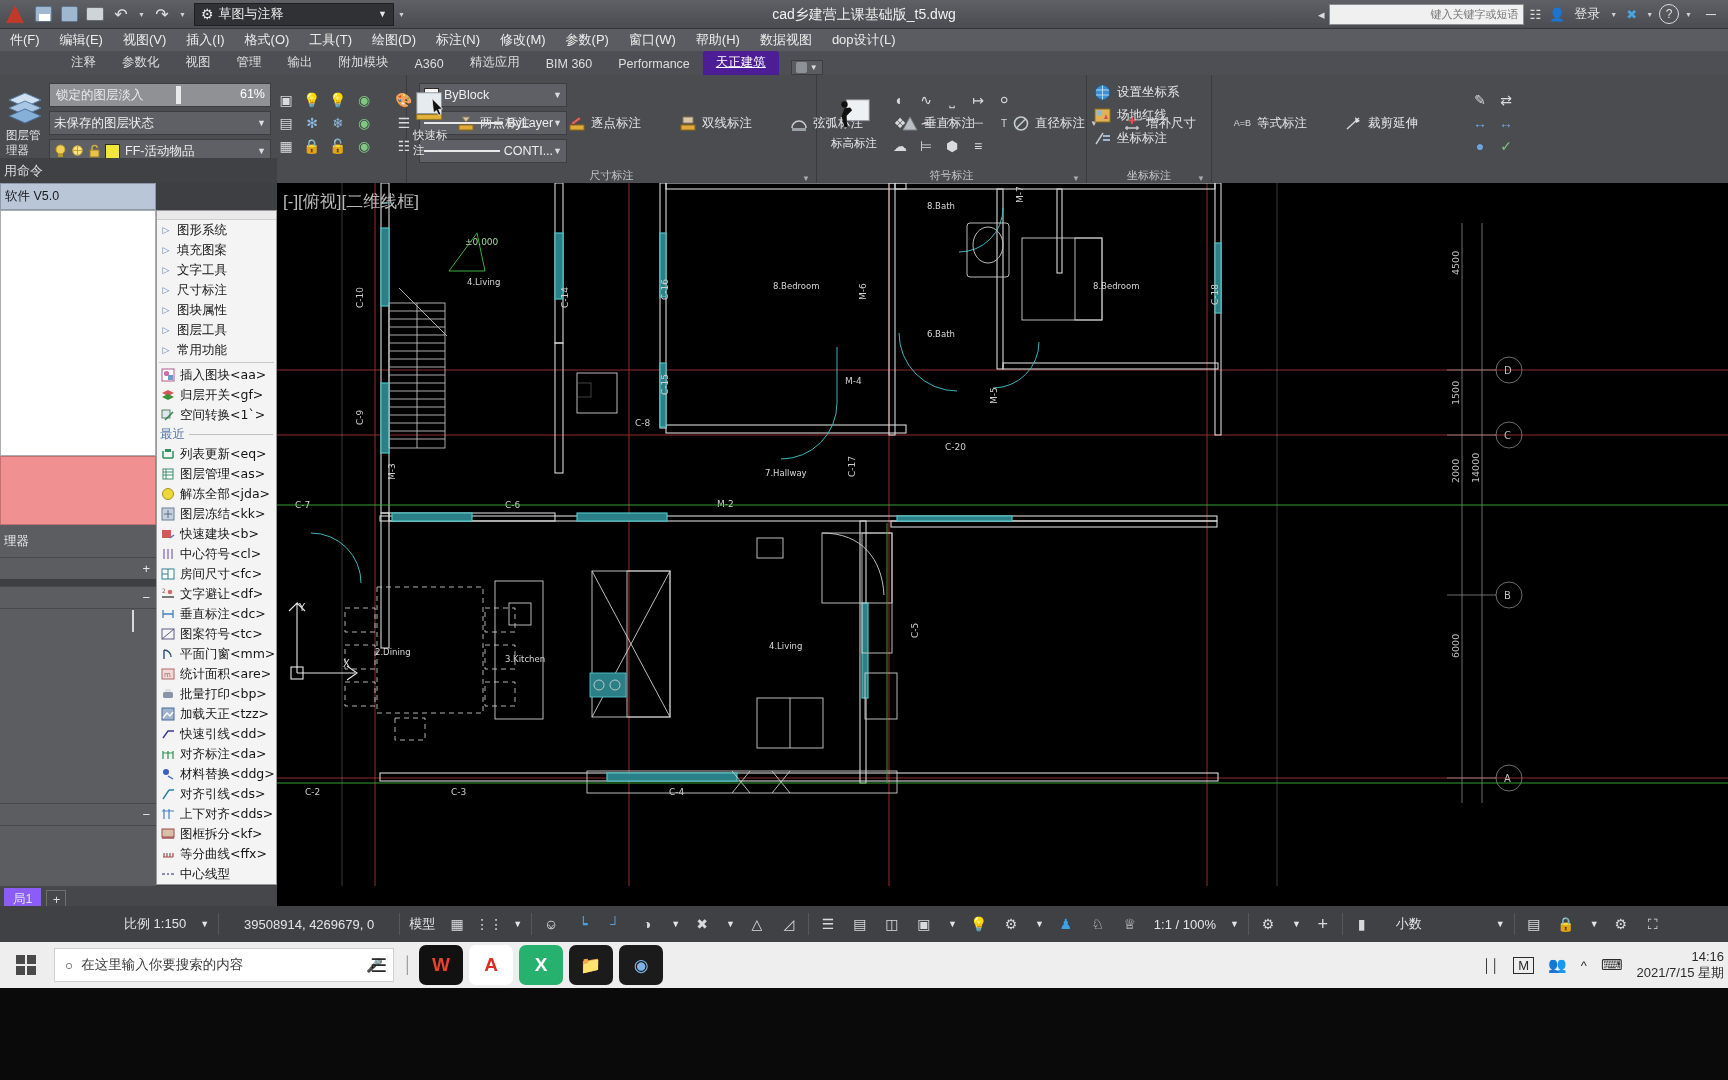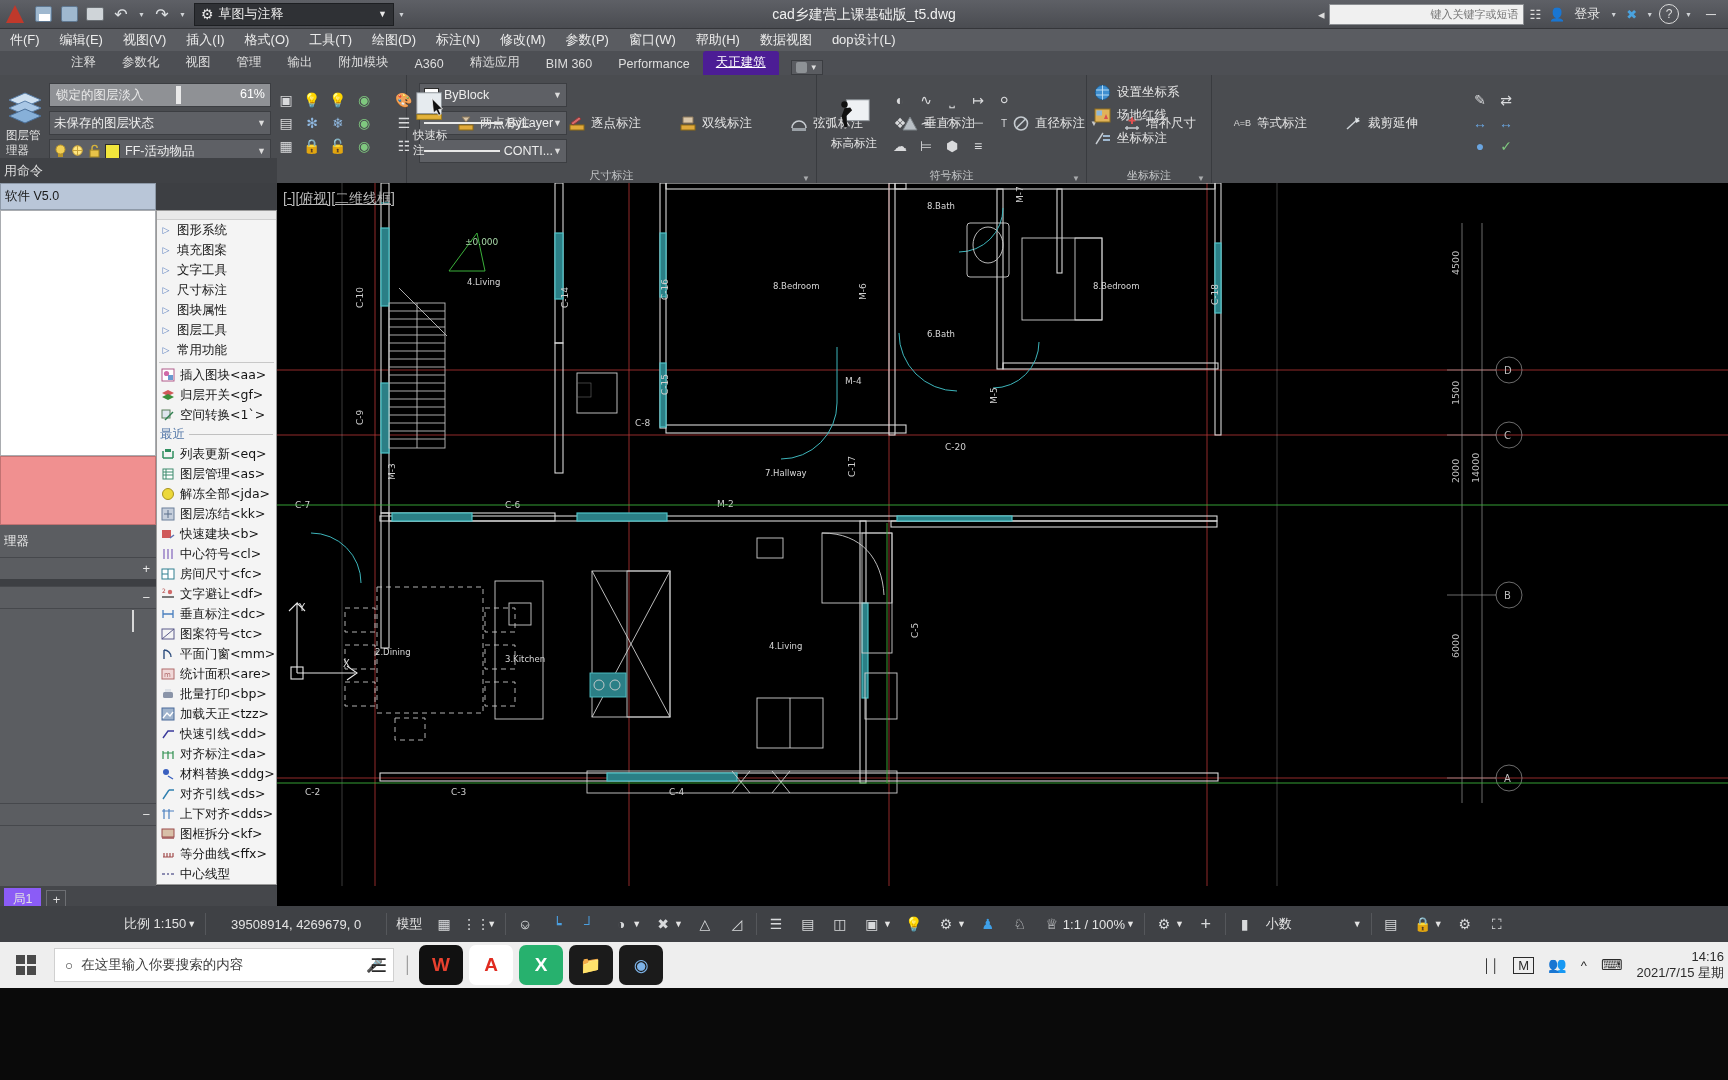--- a/index.html
+++ b/index.html
@@ -93,21 +93,21 @@
   .dimitem { display:flex; align-items:center; gap:5px; color:#e6e6e6; font-size:12.5px;
              width:106px; }
   .dimitem .di { width:19px;height:18px;display:flex;align-items:center;justify-content:center;
                  font-size:12px; }
   .dimcol { display:flex; flex-direction:row; gap:5px; }
   .sepV { width:1px; height:86px; background:#3c3e42; margin:0 5px; }
 
   
   .canvas { position:absolute; left:277px; top:183px; width:1451px; height:703px;
             background:#000; overflow:hidden; }
-  .vplabel { position:absolute; left:283px; top:190px; color:#b9b9b9; font-size:14px; z-index:6;text-decoration:underline;}
+  .vplabel { position:absolute; left:283px; top:190px; color:#b9b9b9; font-size:17px; z-index:6;}
 
   
   .leftpane { position:absolute; left:0; top:183px; width:277px; height:703px;
               background:#3d3f43; }
   .lp-title { position:absolute; left:0; top:183px; width:156px; height:27px;
               background:#b9c6d8; color:#1a1a1a; font-size:12.5px;
               display:flex; align-items:center; padding-left:4px;
               border:1px solid #8d99a8; }
   .lp-white { position:absolute; left:0; top:210px; width:156px; height:246px;
               background:#fff; border:1px solid #a9acb0; }
@@ -147,21 +147,21 @@
   .layouttabs { position:absolute; left:0; top:886px; width:277px; height:26px;
                 background:#45474b; display:flex; align-items:center; color:#e2e2e2;
                 font-size:12.5px; }
   .layouttabs .lt { padding:3px 9px; background:#8b5cf6; margin-left:4px; }
   .layouttabs .plus { width:20px;height:18px;border:1px solid #6d6f73; margin-left:5px;
                       color:#dcdcdc; font-size:13px; display:flex; align-items:center;
                       justify-content:center; }
   .statusbar { position:absolute; left:0; top:906px; width:1728px; height:36px;
                background:#3f4145; display:flex; align-items:center; color:#e4e4e4;
                font-size:13px; }
-  .sb-i { display:flex; align-items:center; gap:1px; padding:0 6px; height:36px; }
+  .sb-i { display:flex; align-items:center; gap:14px; padding:0 6px; height:36px; }
   .sb-sep { width:1px; height:22px; background:#55575b; margin:0 3px; }
   .sb-ic { width:20px; height:20px; display:flex; align-items:center; justify-content:center;
            font-size:14px; color:#d8dadc; }
 
   
   .taskbar { position:absolute; left:0; top:942px; width:1728px; height:138px;
              background:#f1f1f1; }
   .tb-win { position:absolute; left:0; top:0; width:1728px; height:46px;
             background:#eeeeee; display:flex; align-items:center; }
   .tb-start { width:52px;height:46px;display:flex;align-items:center;justify-content:center; }

